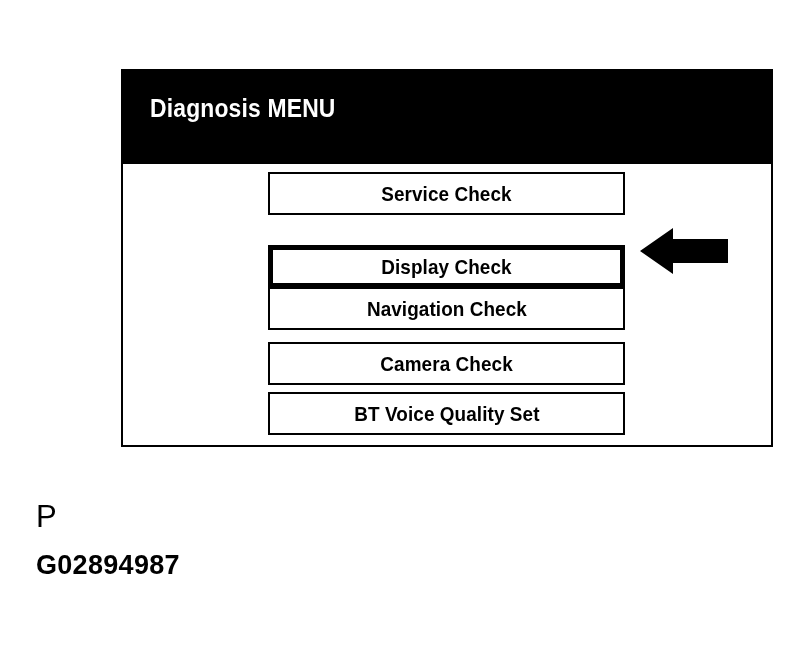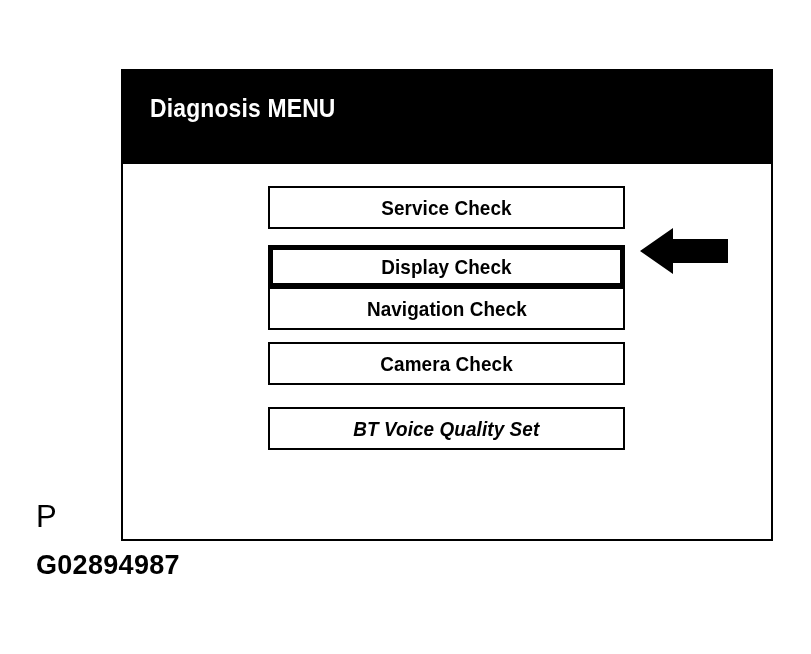--- a/index.html
+++ b/index.html
@@ -16,21 +16,21 @@
     font-family: "Liberation Sans", sans-serif;
     -webkit-font-smoothing: none;
   }
 
   
   #screen-panel {
     position: absolute;
     left: 121px;
     top: 69px;
     width: 652px;
-    height: 472px;
+    height: 378px;
     background: #ffffff;
     border: 2px solid #000000;
     box-sizing: border-box;
   }
 
   #screen-header {
     position: absolute;
     left: 0;
     top: 0;
     right: 0;
@@ -93,25 +93,25 @@
     font-family: "Liberation Sans Narrow", "Liberation Sans", sans-serif;
     font-size: 21px;
     font-weight: bold;
     color: #000000;
     letter-spacing: 0.1px;
     transform: scaleX(0.9);
     white-space: nowrap;
     line-height: 1;
   }
 
-  .menu-button[data-index="0"] { top: 22px; }
+  .menu-button[data-index="0"] { top: 8px; }
   .menu-button[data-index="1"] { top: 81px; }
   .menu-button[data-index="2"] { top: 123px; justify-content: center; }
   .menu-button[data-index="3"] { top: 178px; }
-  .menu-button[data-index="4"] { top: 243px; font-style: italic; }
+  .menu-button[data-index="4"] { top: 228px; }
 
   
   #pointer-arrow {
     position: absolute;
     left: 640px;
     top: 226px;
     width: 88px;
     height: 50px;
   }
 

